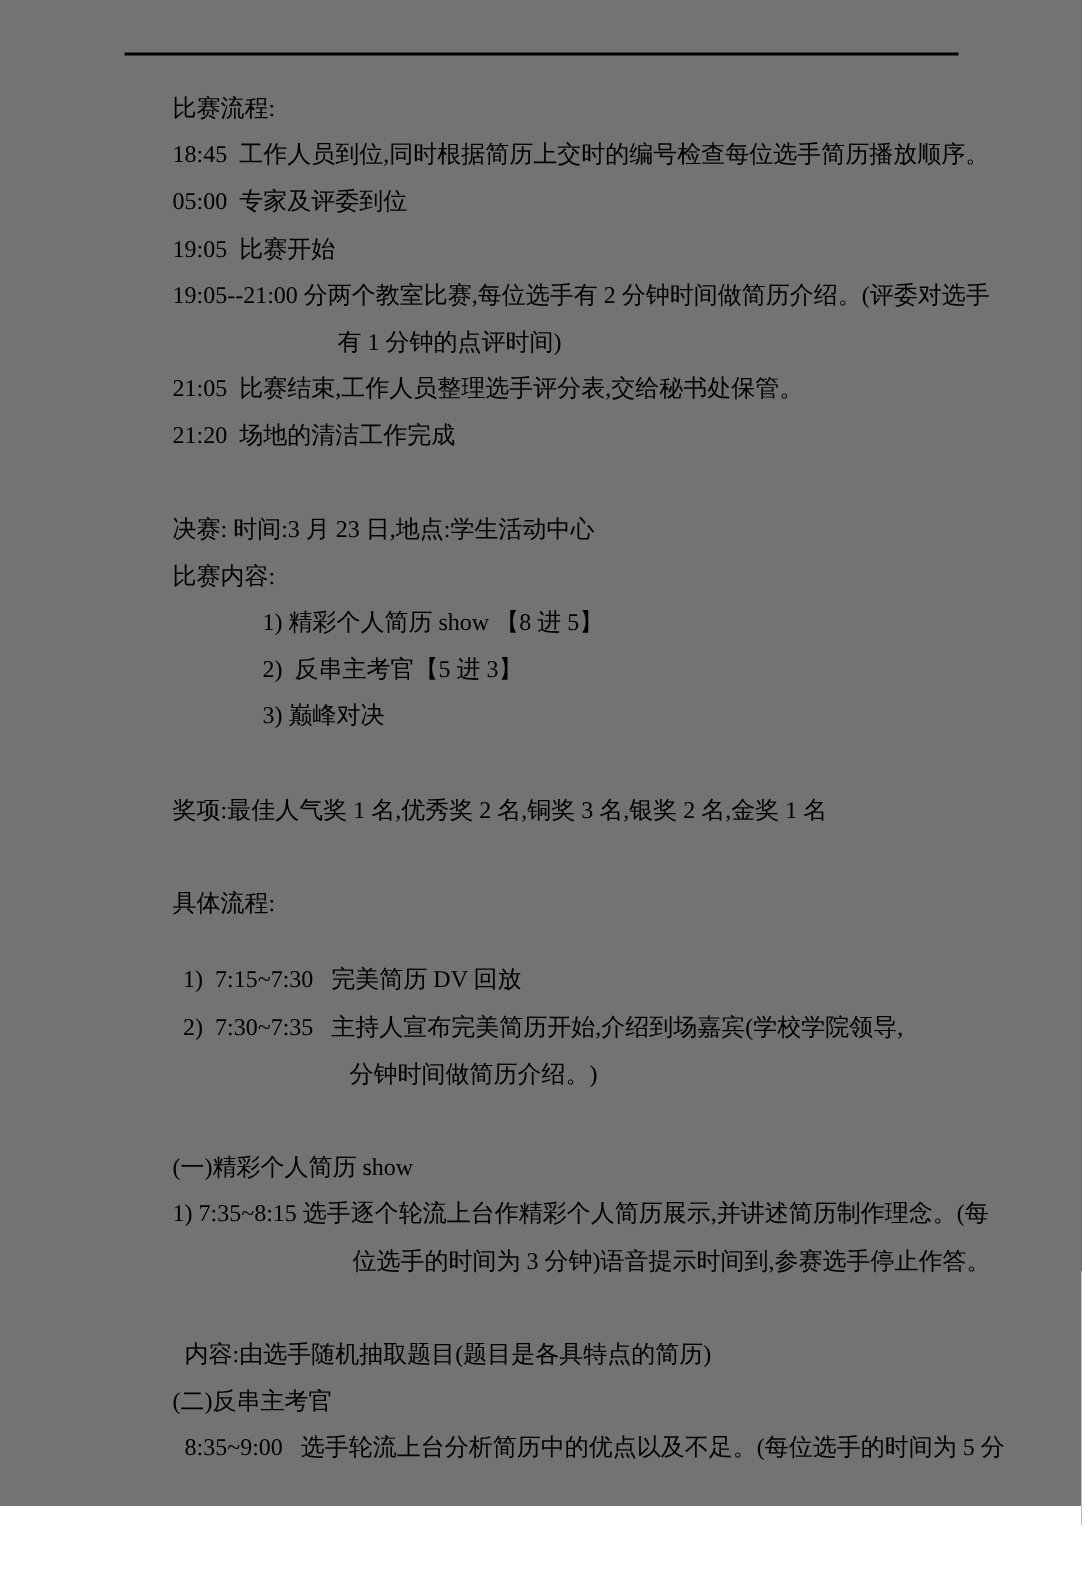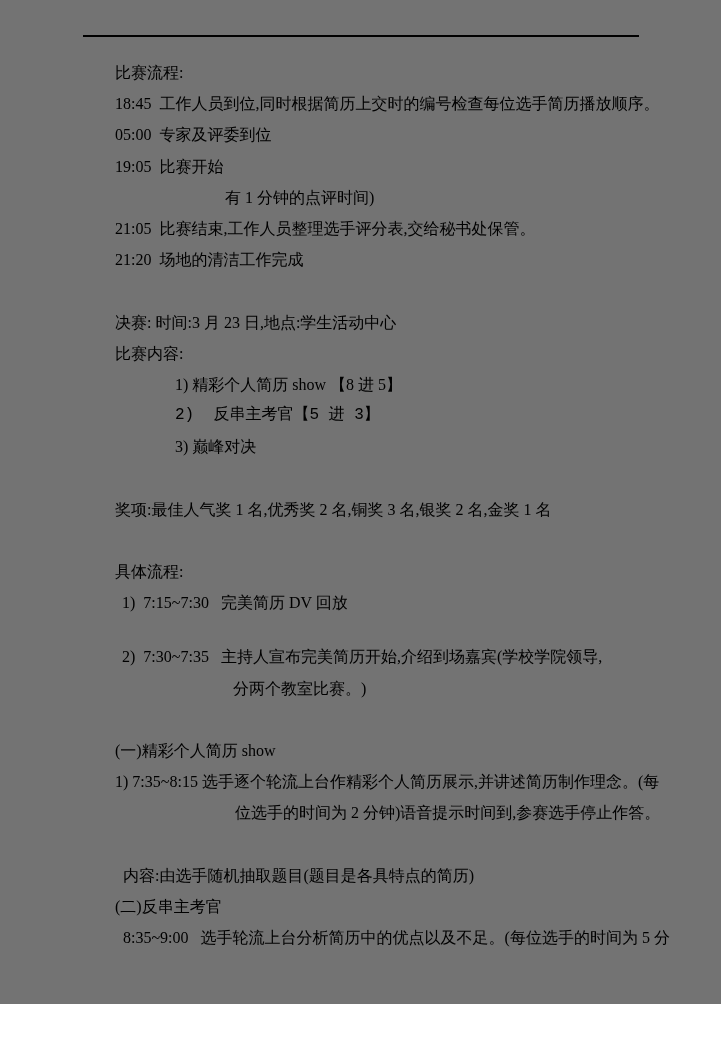--- a/index.html
+++ b/index.html
@@ -49,40 +49,41 @@
 </head>
 <body>
 
 <div class="page">
   <div class="header-rule"></div>
   <div class="content" id="doc-lines">
       <div class="line">比赛流程:</div>
       <div class="line">18:45  工作人员到位,同时根据简历上交时的编号检查每位选手简历播放顺序。</div>
       <div class="line">05:00  专家及评委到位</div>
       <div class="line">19:05  比赛开始</div>
+      <div class="line">19:05--21:00 分两个教室比赛,每位选手有 2 分钟时间做简历介绍。(评委对选手</div>
       <div class="line" style="padding-left: 110px;">有 1 分钟的点评时间)</div>
       <div class="line">21:05  比赛结束,工作人员整理选手评分表,交给秘书处保管。</div>
       <div class="line">21:20  场地的清洁工作完成</div>
       <div class="line"></div>
       <div class="line">决赛: 时间:3 月 23 日,地点:学生活动中心</div>
       <div class="line">比赛内容:</div>
       <div class="line" style="padding-left: 60px;">1) 精彩个人简历 show 【8 进 5】</div>
-      <div class="line" style="padding-left: 60px; font-family: Liberation Mono, monospace;">2)  反串主考官【5 进 3】</div>
+      <div class="line" style="padding-left: 60px;">2)  反串主考官【5 进 3】</div>
       <div class="line" style="padding-left: 60px;">3) 巅峰对决</div>
       <div class="line"></div>
       <div class="line">奖项:最佳人气奖 1 名,优秀奖 2 名,铜奖 3 名,银奖 2 名,金奖 1 名</div>
       <div class="line"></div>
       <div class="line">具体流程:</div>
-      <div class="line" style="padding-left: 7px;">1)  7:15~7:30   完美简历 DV 回放</div>
-      <div class="line" style="padding-left: 7px; margin-top: 23px;">2)  7:30~7:35   主持人宣布完美简历开始,介绍到场嘉宾(学校学院领导,</div>
-      <div class="line" style="padding-left: 118px;">分两个教室比赛。)</div>
+      <div class="line" style="padding-left: 7px; margin-top: 20px;">1)  7:15~7:30   完美简历 DV 回放</div>
+      <div class="line" style="padding-left: 7px;">2)  7:30~7:35   主持人宣布完美简历开始,介绍到场嘉宾(学校学院领导,</div>
+      <div class="line" style="padding-left: 118px;">分钟时间做简历介绍。)</div>
       <div class="line"></div>
       <div class="line">(一)精彩个人简历 show</div>
       <div class="line">1) 7:35~8:15 选手逐个轮流上台作精彩个人简历展示,并讲述简历制作理念。(每</div>
-      <div class="line" style="padding-left: 120px;">位选手的时间为 2 分钟)语音提示时间到,参赛选手停止作答。</div>
+      <div class="line" style="padding-left: 120px;">位选手的时间为 3 分钟)语音提示时间到,参赛选手停止作答。</div>
       <div class="line"></div>
       <div class="line" style="padding-left: 8px;">内容:由选手随机抽取题目(题目是各具特点的简历)</div>
       <div class="line">(二)反串主考官</div>
       <div class="line" style="padding-left: 8px;">8:35~9:00   选手轮流上台分析简历中的优点以及不足。(每位选手的时间为 5 分</div>
     </div>
   <div class="footer">
     <span>位选手的时间为</span>
     
     
   </div>

